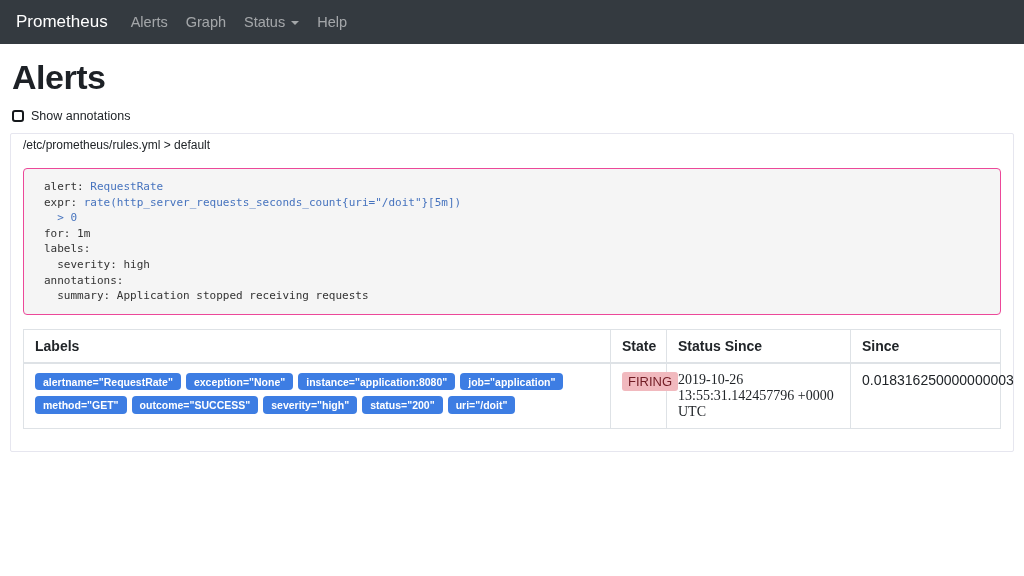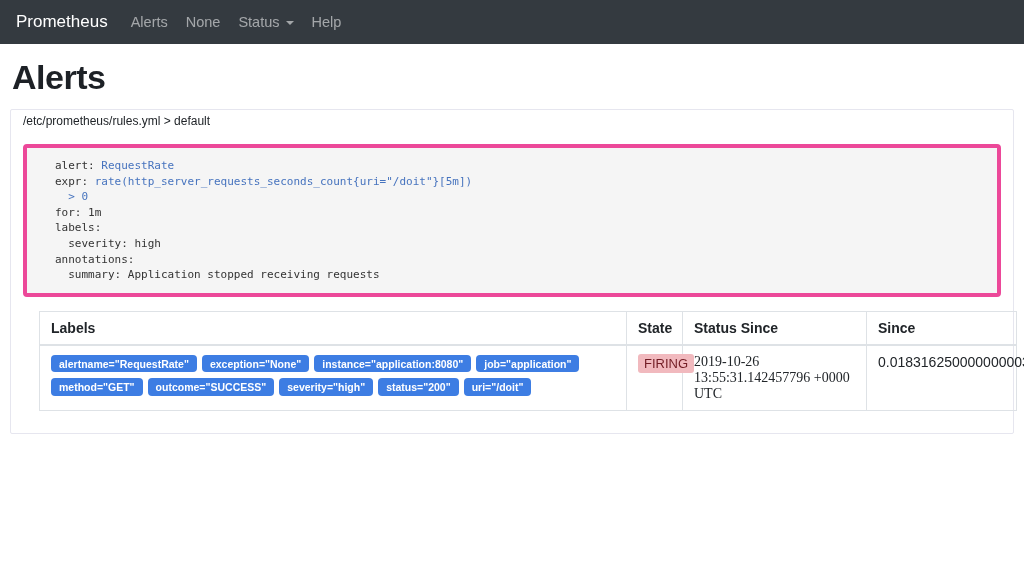--- a/index.html
+++ b/index.html
@@ -48,32 +48,32 @@
   .rule-path { padding: 4px 12px; font-size: 12px; color: #212529; }
   .alert-header {
     background: var(--header-pink, #f5d8db);
     padding: 9px 14px; font-size: 14px; color: #3e3e3e; cursor: pointer;
   }
   .alert-header b { color: var(--firing-text, #721c24); font-weight: 700; }
   .card-body { padding: 12px; }
 
   
   pre.rule-code {
-    background: #f5f5f5; border: 4px solid #ec4899; border-radius: 4px;
-    padding: 10px 28px; margin: 0 0 14px 0;
+    background: #f5f5f5; border: 1px solid #ec4899; border-radius: 4px;
+    padding: 10px 20px; margin: 0 0 14px 0;
     font-family: "DejaVu Sans Mono", monospace;
     font-size: 11px; line-height: 15.6px; color: #333;
     white-space: pre;
   }
   .tok-link { color: var(--link-blue, #4673be); cursor: pointer; }
 
   
   table.alerts-table {
     width: 100%; border-collapse: collapse; table-layout: fixed;
-    font-size: 14px; color: #212529; margin-bottom: 10px; margin-left: 16px;
+    font-size: 14px; color: #212529; margin-bottom: 10px;
   }
   .alerts-table th, .alerts-table td {
     border: 1px solid #dee2e6; padding: 8px 11px;
     text-align: left; vertical-align: top;
   }
   .alerts-table thead th { border-bottom: 2px solid #dee2e6; font-weight: 700; }
   .col-state { width: 56px; }
   .col-active { width: 184px; }
   .col-value { width: 150px; }
 
@@ -90,29 +90,33 @@
   }
   td.cell-active { word-wrap: break-word; font-family: Liberation Serif, serif; }
 </style>
 </head>
 <body>
 
 <div class="navbar">
   <span class="brand">Prometheus</span>
   <div class="nav-items">
       <span class="nav-link">Alerts</span>
-      <span class="nav-link">None</span>
+      <span class="nav-link">Graph</span>
       <span class="nav-link">Status<span class="caret"></span></span>
       <span class="nav-link">Help</span>
     </div>
 </div>
 
 <div class="main">
   <h1 class="page-title">Alerts</h1>
 
+  <div class="annot-row">
+    <span class="checkbox"></span>
+    <span>Show annotations</span>
+  </div>
 
   <div class="card">
     <div class="rule-path">/etc/prometheus/rules.yml &gt; default</div>
 
 
     <div class="card-body">
       <pre class="rule-code"><div class="code-line"><span class="tok-plain">alert: </span><span class="tok-link">RequestRate</span></div><div class="code-line"><span class="tok-plain">expr: </span><span class="tok-link">rate(http_server_requests_seconds_count{uri="/doit"}[5m])</span></div><div class="code-line"><span class="tok-link">  &gt; 0</span></div><div class="code-line"><span class="tok-plain">for: 1m</span></div><div class="code-line"><span class="tok-plain">labels:</span></div><div class="code-line"><span class="tok-plain">  severity: high</span></div><div class="code-line"><span class="tok-plain">annotations:</span></div><div class="code-line"><span class="tok-plain">  summary: Application stopped receiving requests</span></div></pre>
 
       <table class="alerts-table">
         <colgroup>

